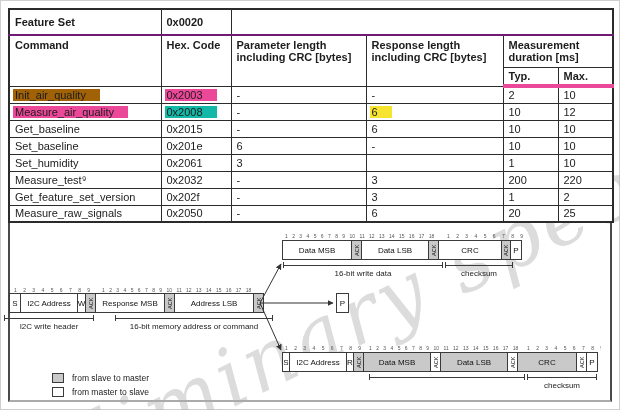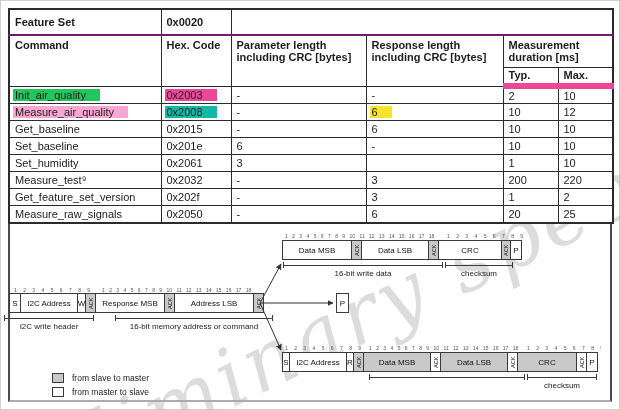--- a/index.html
+++ b/index.html
@@ -27,21 +27,21 @@
     position:absolute;left:8px;top:8px;width:604px;z-index:2;
     border-collapse:collapse;table-layout:fixed;background:#fff;
     font-size:11px;
   }
   table.cmd th,table.cmd td{
     border:1px solid #2b2b2b;padding:1px 5px;text-align:left;vertical-align:top;
   }
   table.cmd{border:2px solid #2b2b2b;}
   table.cmd tr.r1 th{height:26px;vertical-align:middle;border-bottom:2px solid #701a75;}
   table.cmd tr.r2 th{height:32px;padding-top:3px;}
-  table.cmd tr.r3 th{height:19px;vertical-align:middle;border-bottom:6px solid #ec4899;}
+  table.cmd tr.r3 th{height:19px;vertical-align:middle;border-bottom:4px solid #ec4899;}
   table.cmd tbody td{height:17px;vertical-align:middle;font-weight:normal;}
   table.cmd th{font-weight:bold;}
   td span.hl{display:inline-block;padding:0 14px 0 2px;margin-left:-2px;}
   
   .diagram{position:absolute;left:0;top:0;width:620px;height:410px;z-index:2;pointer-events:none;}
   .seq{position:absolute;display:flex;}
   .box{
     height:20px;border:1px solid #3a3a3a;background:#fff;margin-left:-1px;
     display:flex;align-items:center;justify-content:center;
     font-size:8px;color:#111;flex:0 0 auto;overflow:hidden;white-space:nowrap;
@@ -93,29 +93,29 @@
         <th rowspan="2">Response length including CRC [bytes]</th>
         <th colspan="2">Measurement duration [ms]</th>
       </tr>
       <tr class="r3">
         <th>Typ.</th>
         <th>Max.</th>
       </tr>
     </thead>
     <tbody>
         <tr>
-          <td><span class="hl" style="background: #22c55e;">Init_air_quality</span></td>
+          <td><span class="hl" style="background: #a16207;">Init_air_quality</span></td>
           <td><span class="hl" style="background: #ec4899;">0x2003</span></td>
           <td><span>-</span></td>
           <td><span>-</span></td>
           <td><span>2</span></td>
           <td><span>10</span></td>
         </tr>
         <tr>
-          <td><span class="hl" style="background: #f9a8d4;">Measure_air_quality</span></td>
+          <td><span class="hl" style="background: #ec4899;">Measure_air_quality</span></td>
           <td><span class="hl" style="background: #14b8a6;">0x2008</span></td>
           <td><span>-</span></td>
           <td><span class="hl" style="background: rgb(246, 228, 48);">6</span></td>
           <td><span>10</span></td>
           <td><span>12</span></td>
         </tr>
         <tr>
           <td><span>Get_baseline</span></td>
           <td><span>0x2015</span></td>
           <td><span>-</span></td>

